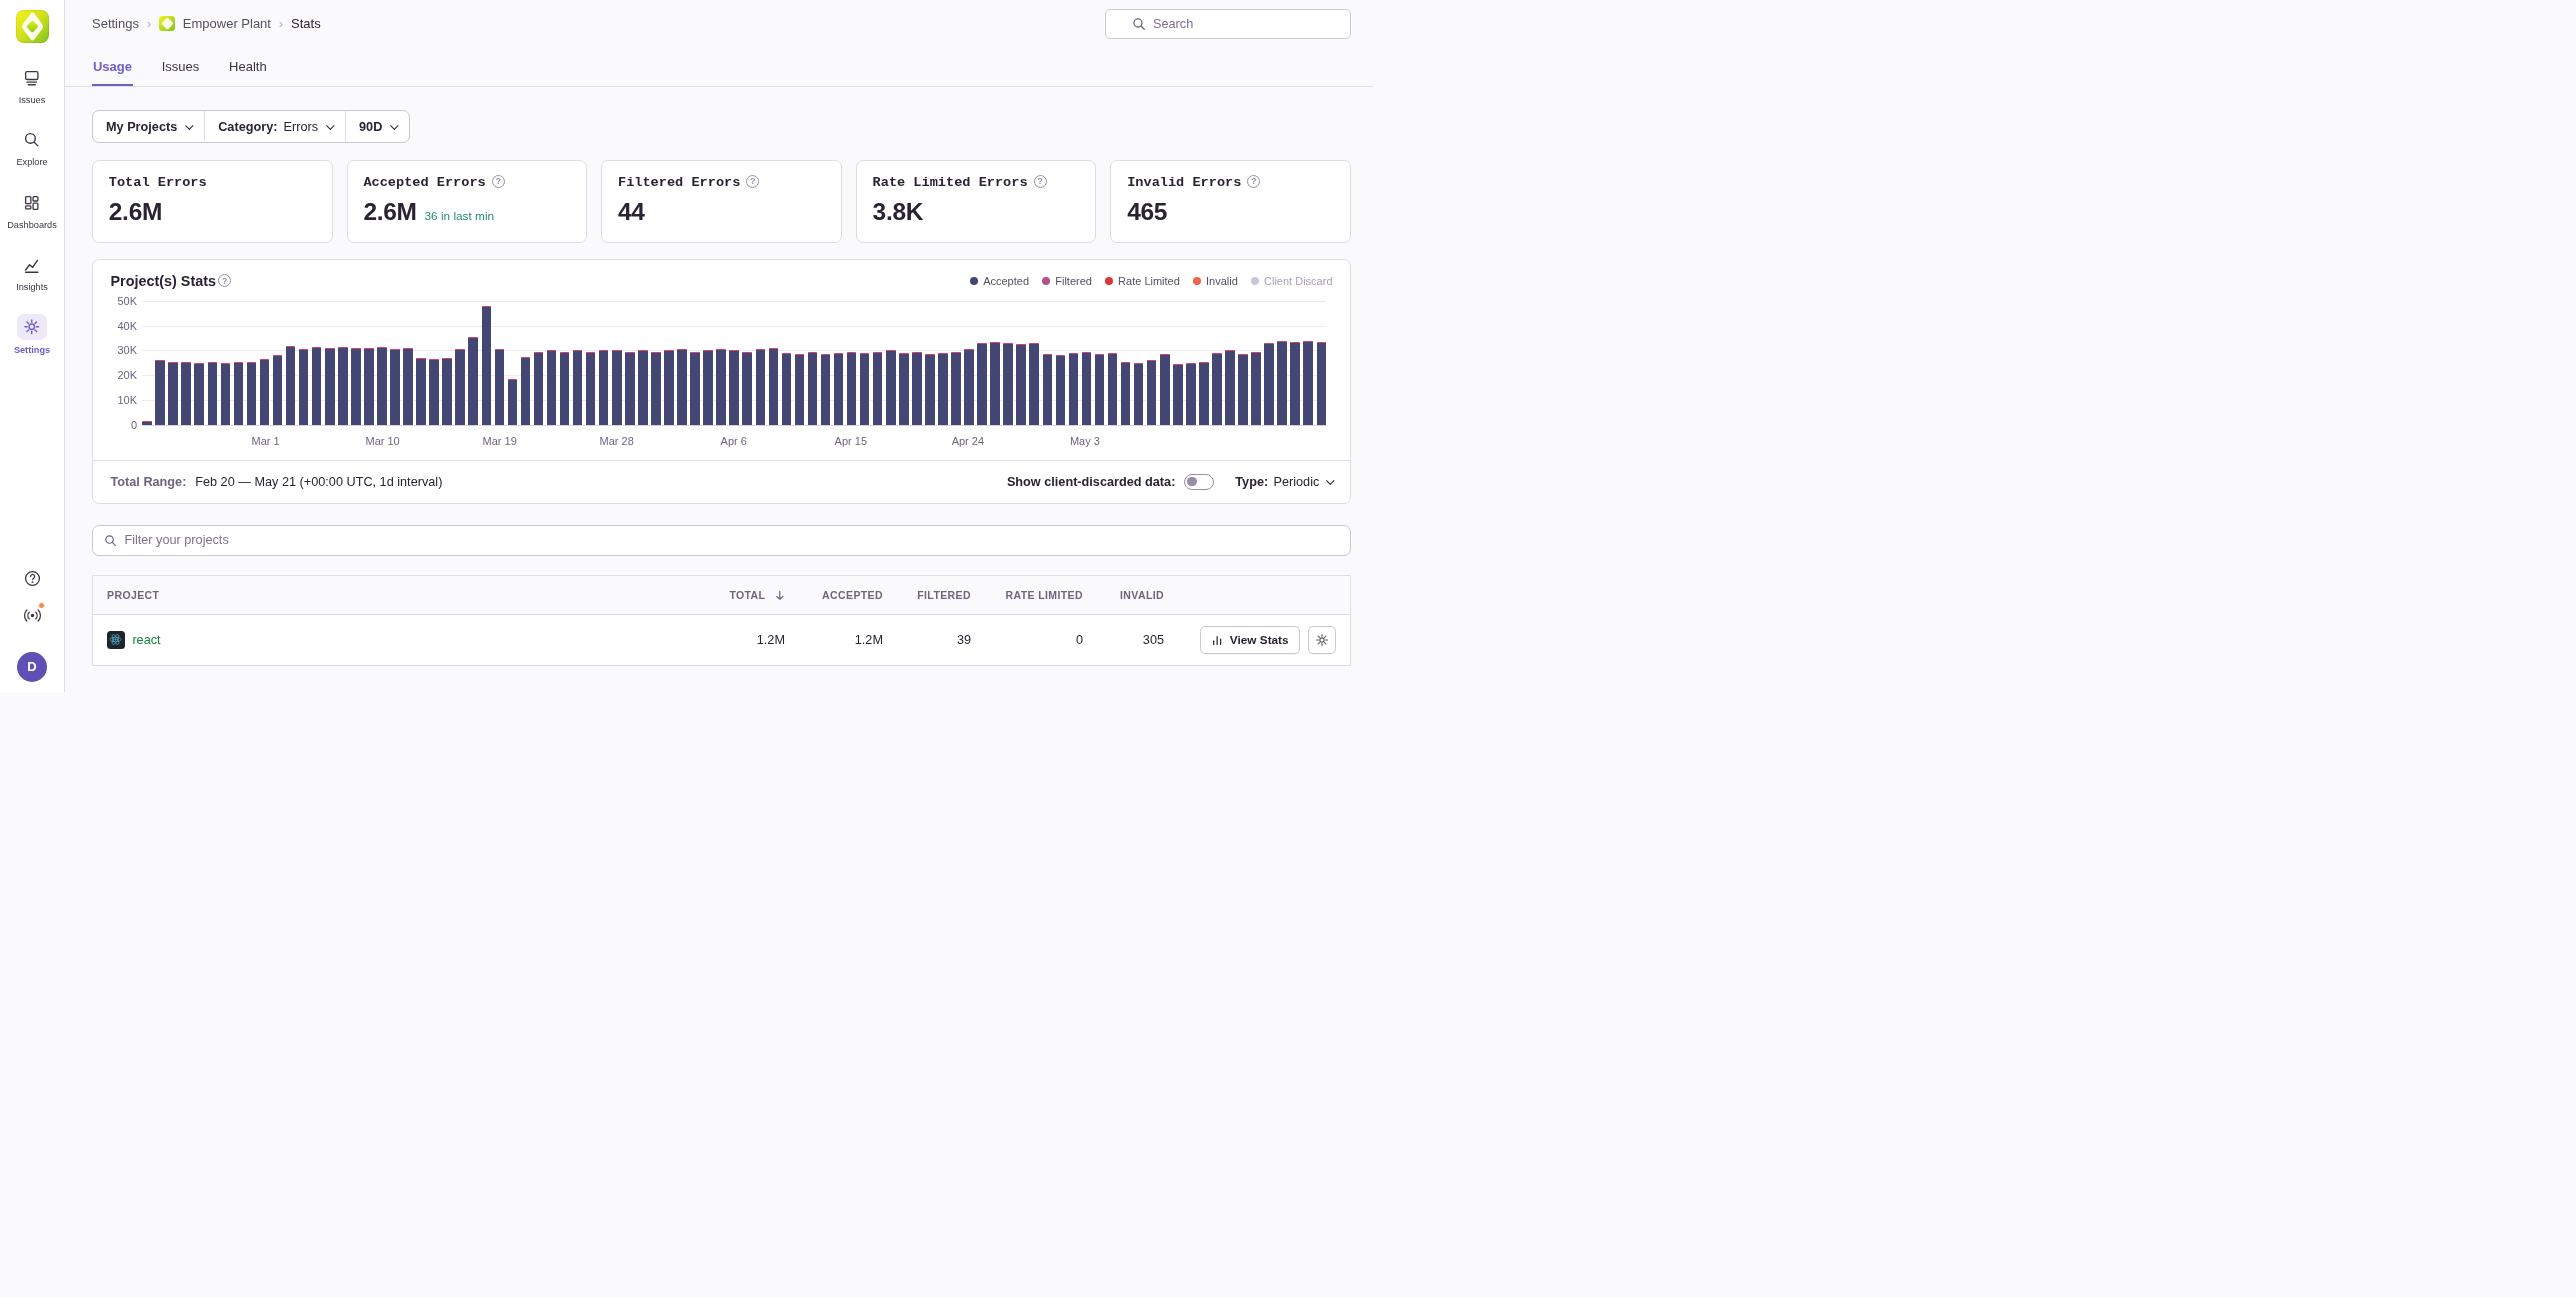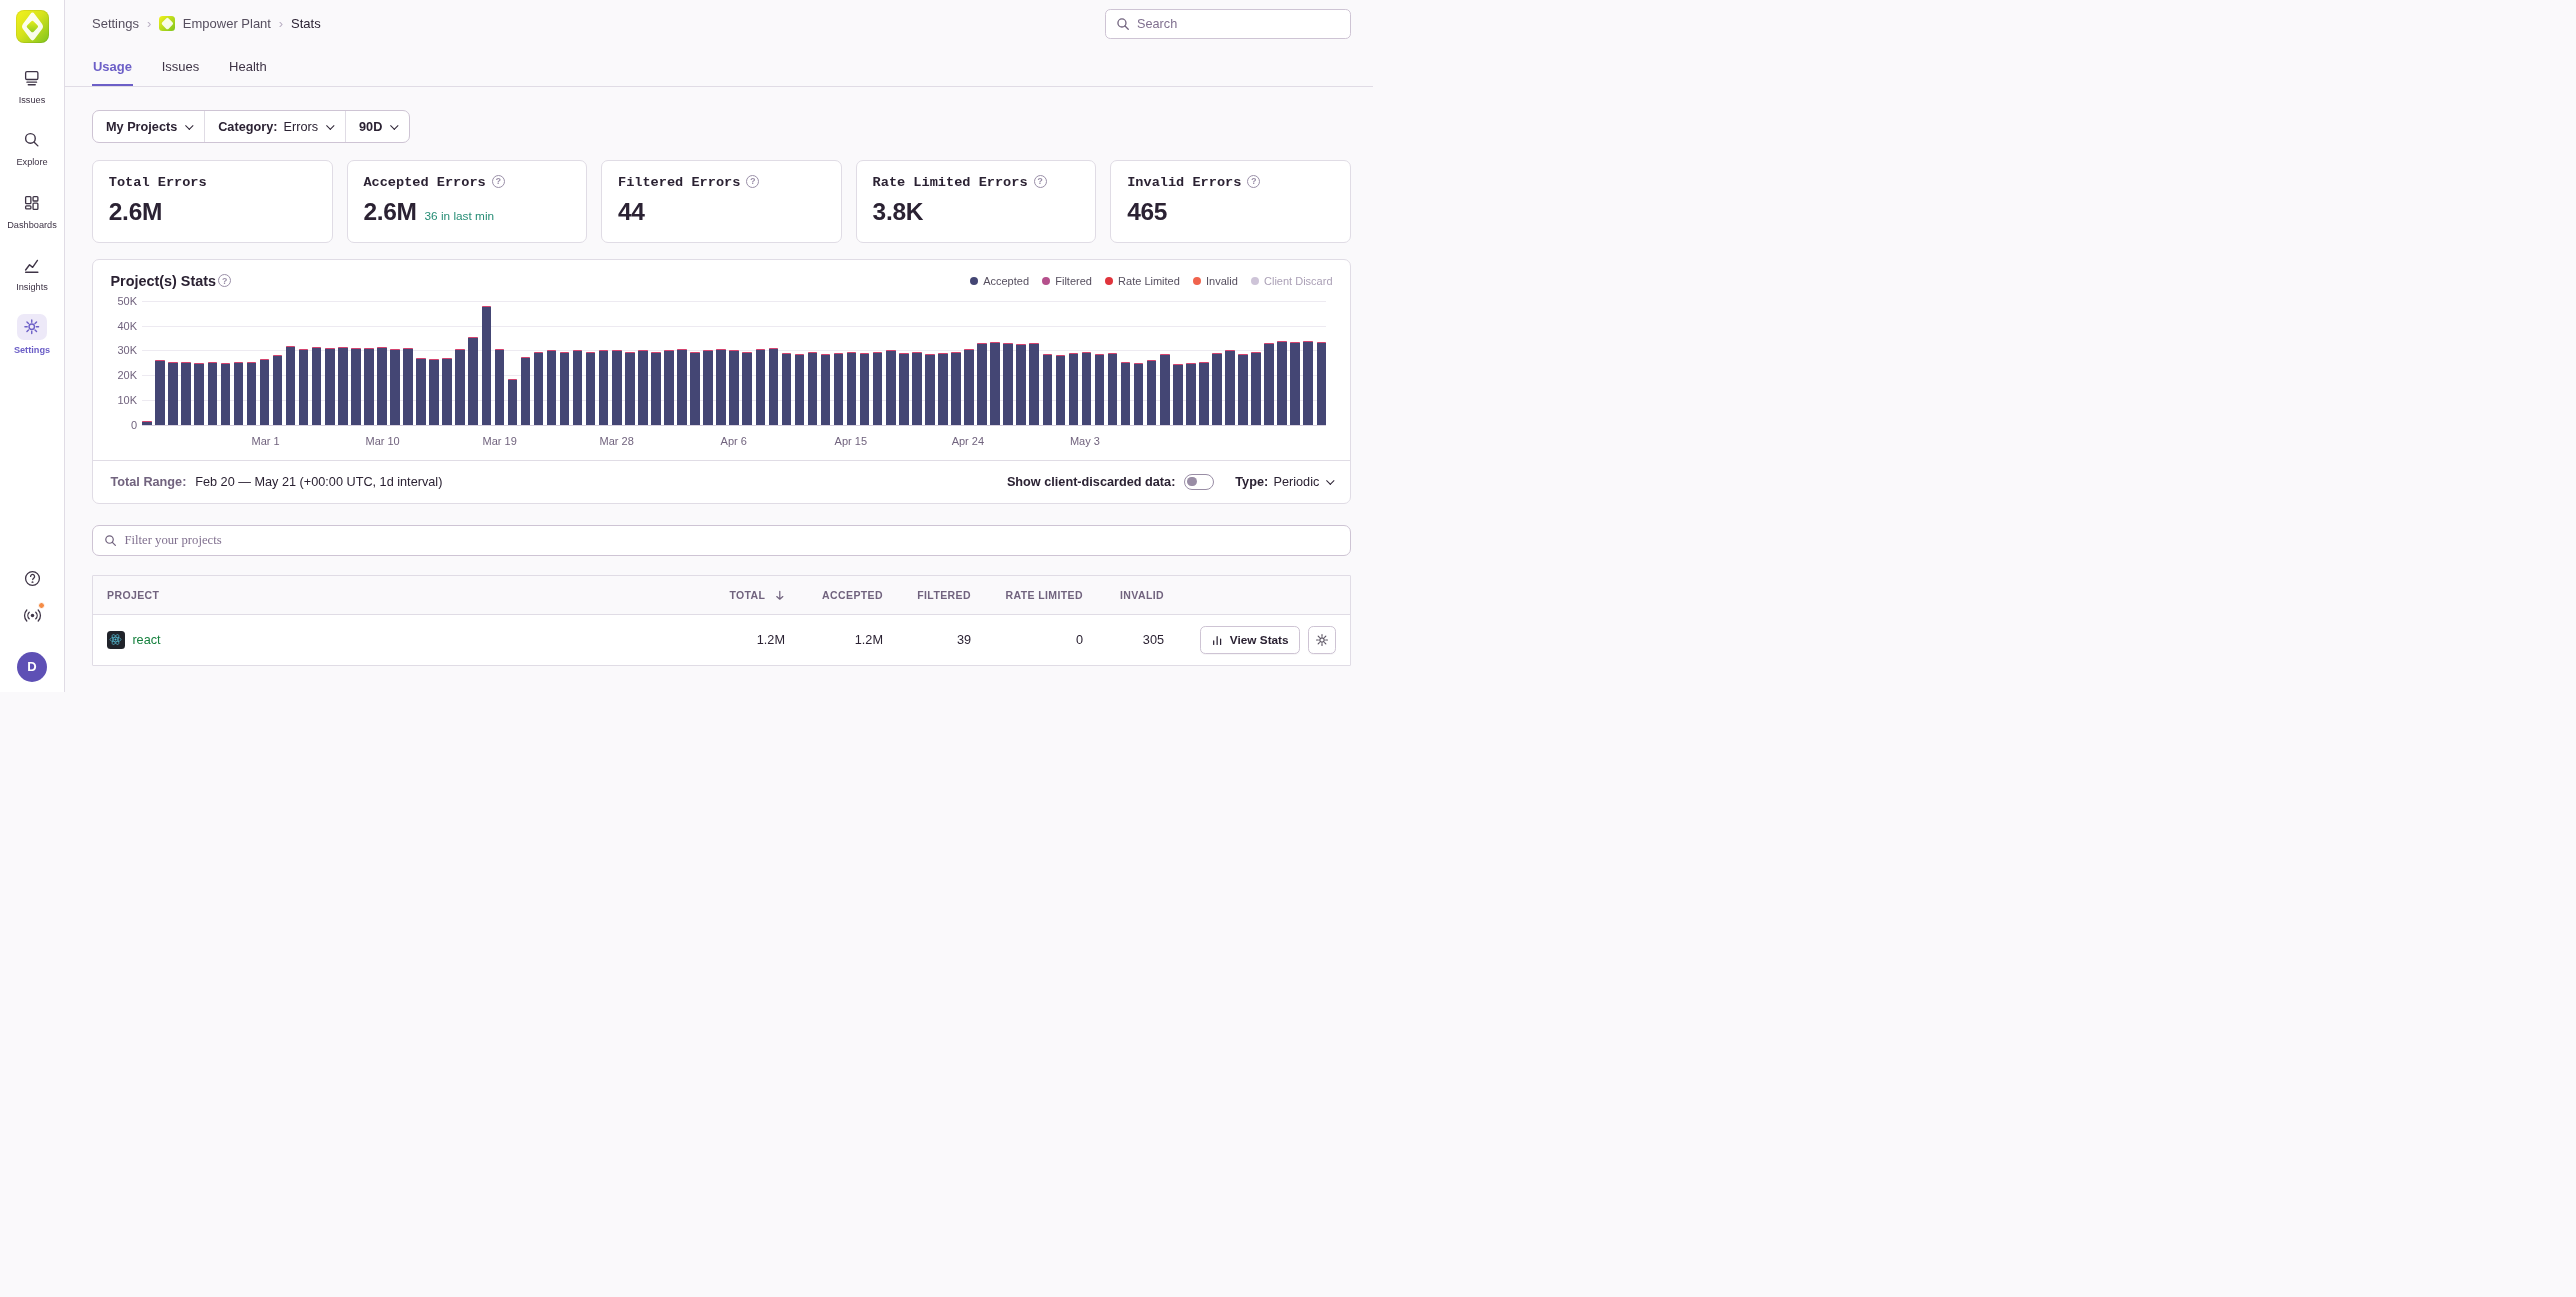--- a/index.html
+++ b/index.html
@@ -25,21 +25,21 @@
   
   .main { flex:1; padding:0 22px 0 27px; display:flex; flex-direction:column; min-width:0; }
 
   .topbar { height:47px; display:flex; align-items:center; justify-content:space-between; }
   .breadcrumb { display:flex; align-items:center; gap:7.9px; font-size:13px; }
   .breadcrumb .crumb { color:#564F5F; cursor:pointer; }
   .breadcrumb .crumb.current { color:#2B2233; }
   .breadcrumb .sep { color:#B8AEC2; font-size:13px; }
   .mini-logo { width:15.8px; height:15.8px; border-radius:3.5px; background:linear-gradient(135deg,#F4F21D,#7DC41D); position:relative; }
   .mini-logo:before { content:""; position:absolute; left:3.5px; top:3.5px; width:8.8px; height:8.8px; background:#fff; transform:rotate(45deg); border-radius:1.8px; opacity:.9; }
-  .search-box { width:246px; height:30px; background:#fff; border:0.9px solid #CEC4D4; border-radius:5.3px; display:flex; align-items:center; padding:0 10px; gap:7px; }
+  .search-box { width:246px; height:30px; background:#fff; border:0.9px solid #CEC4D4; border-radius:5.3px; display:flex; align-items:center; padding:0 26px; gap:7px; }
   .search-box input { border:none; outline:none; flex:1; font-size:12.7px; font-family:inherit; color:#2B2233; background:transparent; }
   .search-box input::placeholder { color:#80708F; }
 
   .tabs { display:flex; gap:28px; margin:5.3px -22px 0 -27px; padding-left:27px; border-bottom:0.9px solid #E0DCE5; }
   .tab { font-size:13px; color:#3E3446; padding:7px 0.9px 9.6px; border-bottom:2.6px solid transparent; cursor:pointer; }
   .tab.active { color:#6C5FC7; font-weight:bold; border-bottom-color:#6C5FC7; }
 
   .filter-group { margin-top:23.6px; display:inline-flex; align-self:flex-start; background:#fff; border:0.9px solid #CEC4D4; border-radius:7px; height:33px; overflow:hidden; }
   .filter-seg { display:flex; align-items:center; gap:6.1px; padding:0 13px; font-size:12.7px; cursor:pointer; border-right:0.9px solid #E0DCE5; color:#2B2233; }
   .filter-seg:last-child { border-right:none; }
@@ -78,21 +78,21 @@
   .chart-foot { border-top:0.9px solid #E0DCE5; height:43px; display:flex; align-items:center; justify-content:space-between; padding:0 17.5px; }
   .foot-left { display:flex; align-items:center; gap:8.8px; font-size:12.7px; }
   .foot-label { color:#71637E; font-weight:bold; }
   .foot-right { display:flex; align-items:center; gap:8.8px; font-size:12.7px; }
   .toggle { width:30px; height:15.8px; border:1.4px solid #998DA5; border-radius:8.8px; background:#fff; position:relative; cursor:pointer; margin-right:12.3px; }
   .toggle .knob { position:absolute; left:1.8px; top:1.8px; width:9.6px; height:9.6px; border-radius:50%; background:#998DA5; }
   .type-sel { display:flex; align-items:center; gap:5.3px; cursor:pointer; }
 
   
   .proj-filter { margin-top:21px; height:31px; background:#fff; border:0.9px solid #CEC4D4; border-radius:7px; display:flex; align-items:center; gap:7.9px; padding:0 10.5px; }
-  .proj-filter input { border:none; outline:none; flex:1; font-size:12.7px; font-family:Liberation Serif, serif; background:transparent; color:#4c1d95; }
+  .proj-filter input { border:none; outline:none; flex:1; font-size:12.7px; font-family:Liberation Sans, sans-serif; background:transparent; color:#4c1d95; }
   .proj-filter input::placeholder { color:#80708F; }
 
   
   .table-card { margin-top:19px; background:#fff; border:0.9px solid #E0DCE5; border-radius:1px; overflow:hidden; }
   .t-head, .t-row { display:grid; grid-template-columns:1fr 103px 98px 88px 112px 81px 172px; align-items:center; }
   .t-head { background:#FAF9FB; border-bottom:0.9px solid #E0DCE5; height:39px; font-size:10.5px; font-weight:bold; color:#71637E; letter-spacing:0.4px; padding:0 14px; }
   .t-head .num, .t-row .num { text-align:right; }
   .t-head .sortable { display:flex; align-items:center; justify-content:flex-end; gap:10px; cursor:pointer; }
   .t-row { height:50px; padding:0 14px; font-size:12.7px; }
   .proj-cell { display:flex; align-items:center; gap:7.9px; }

